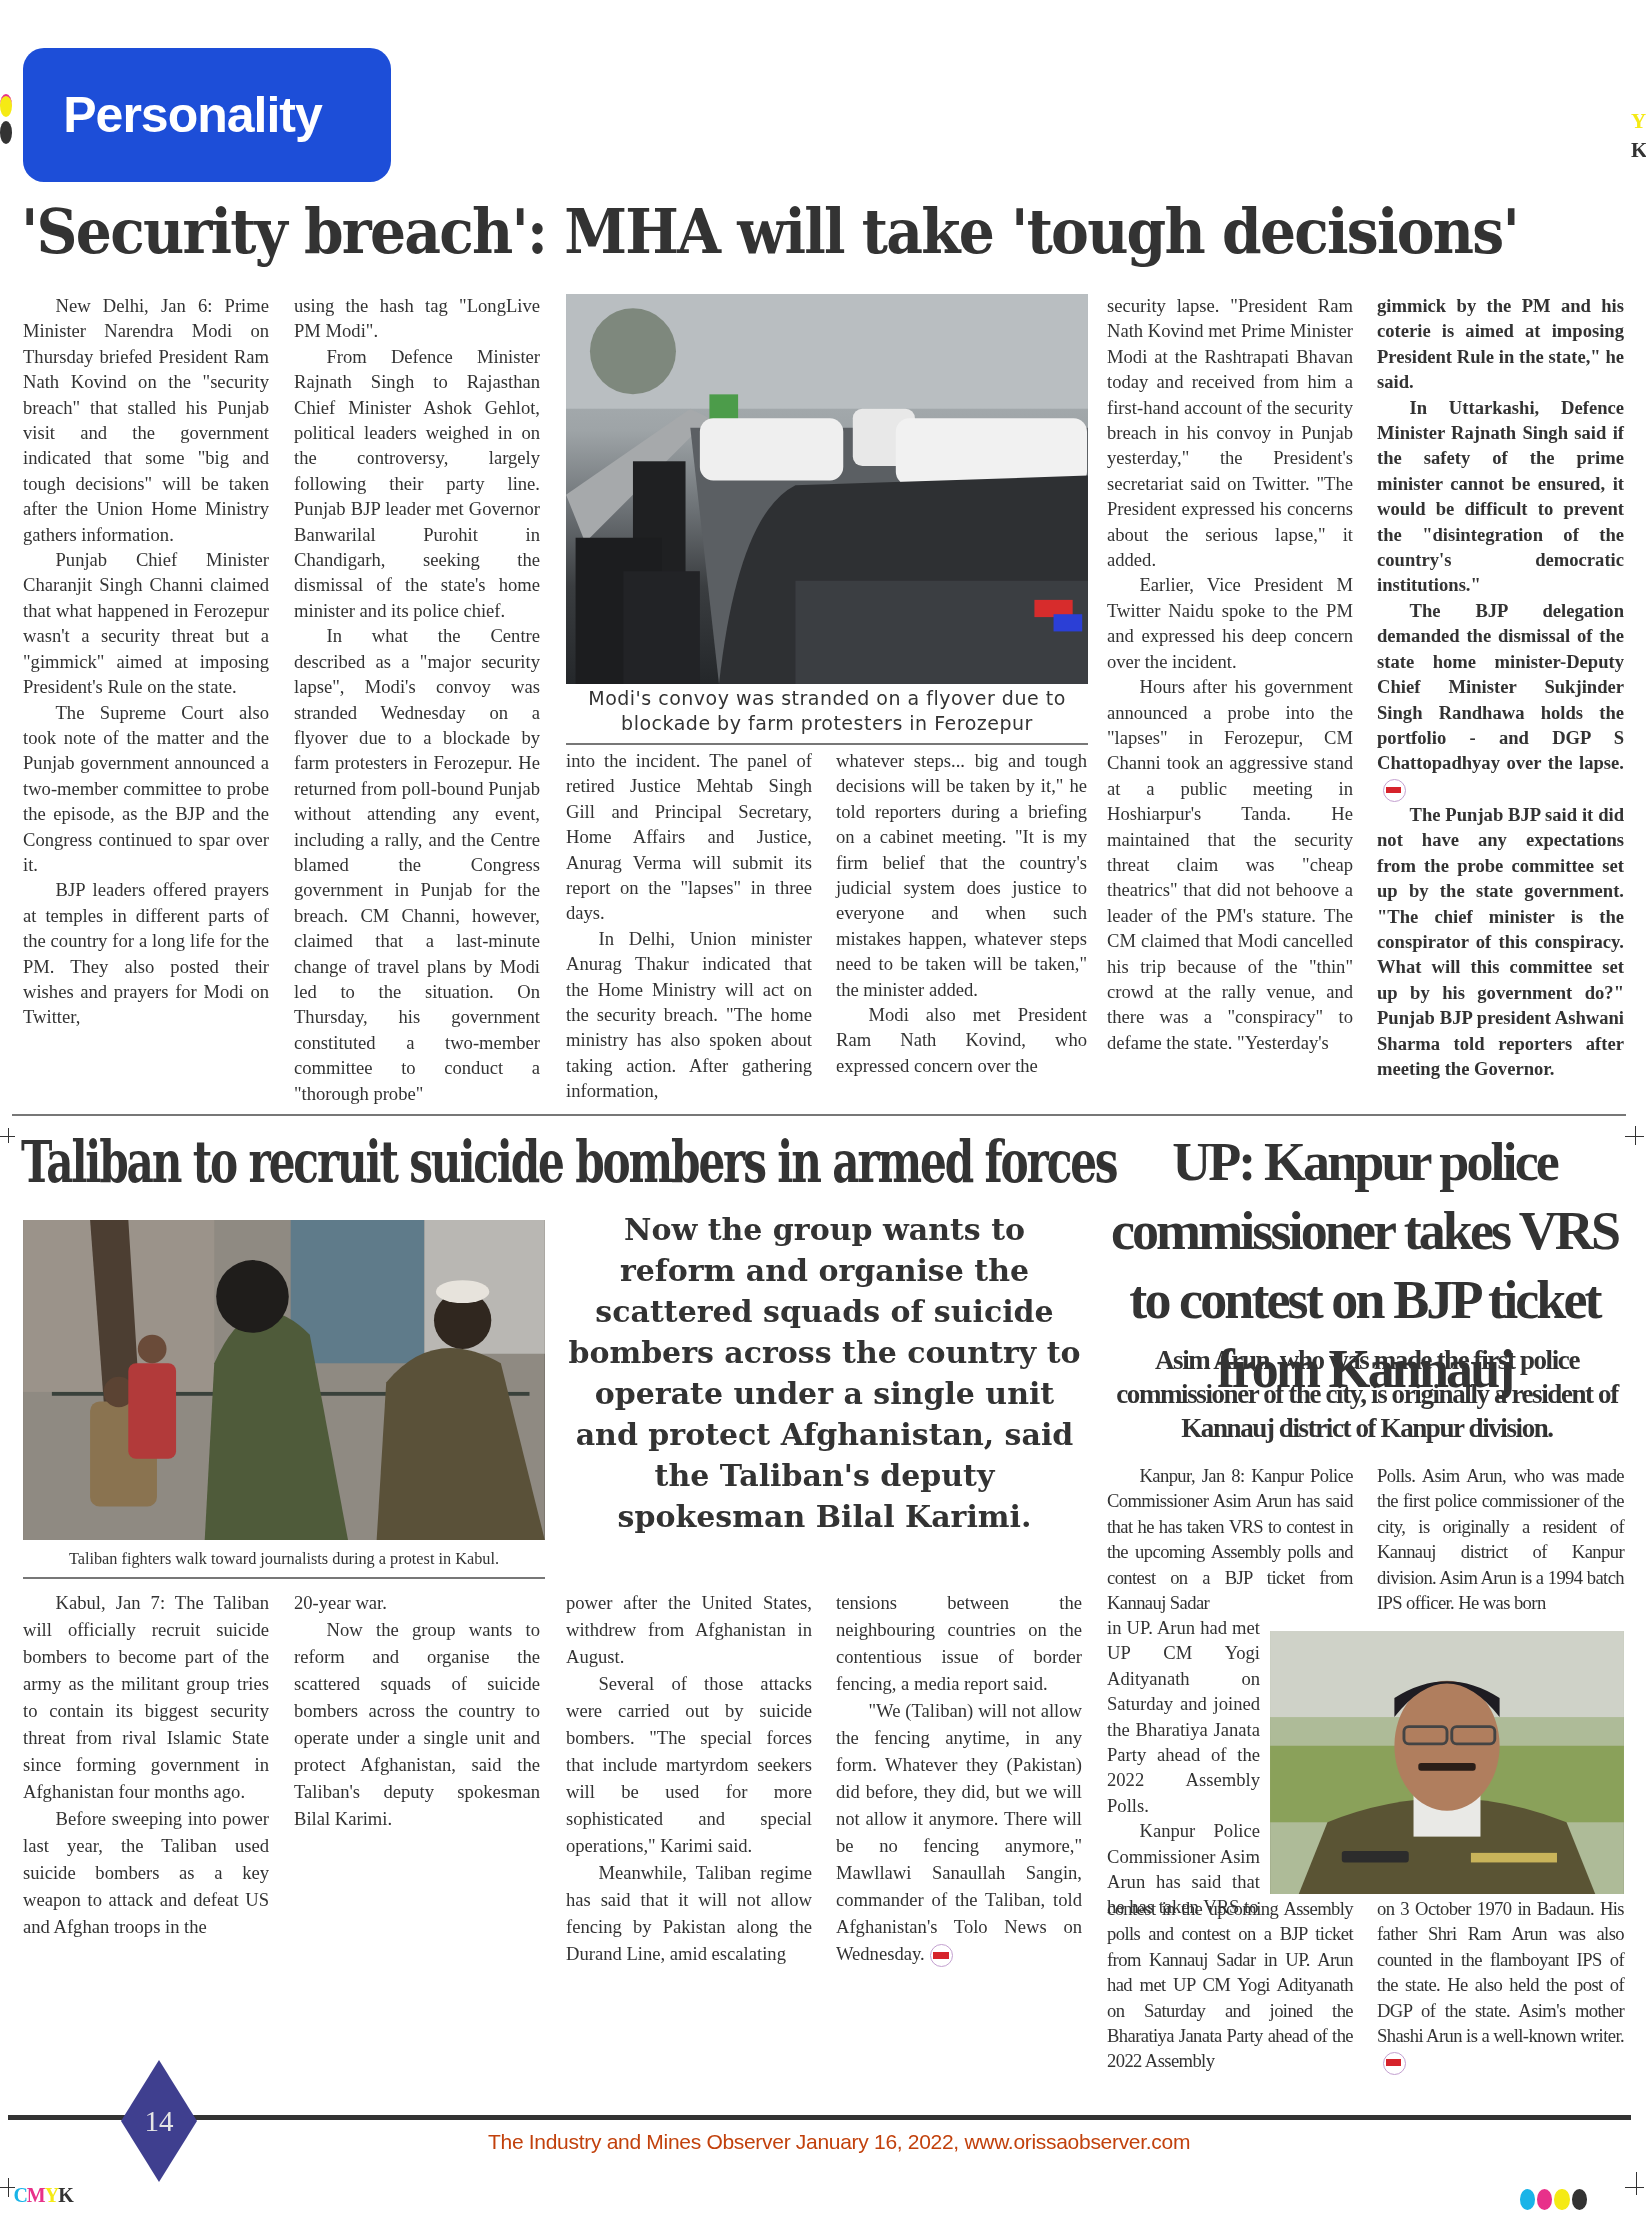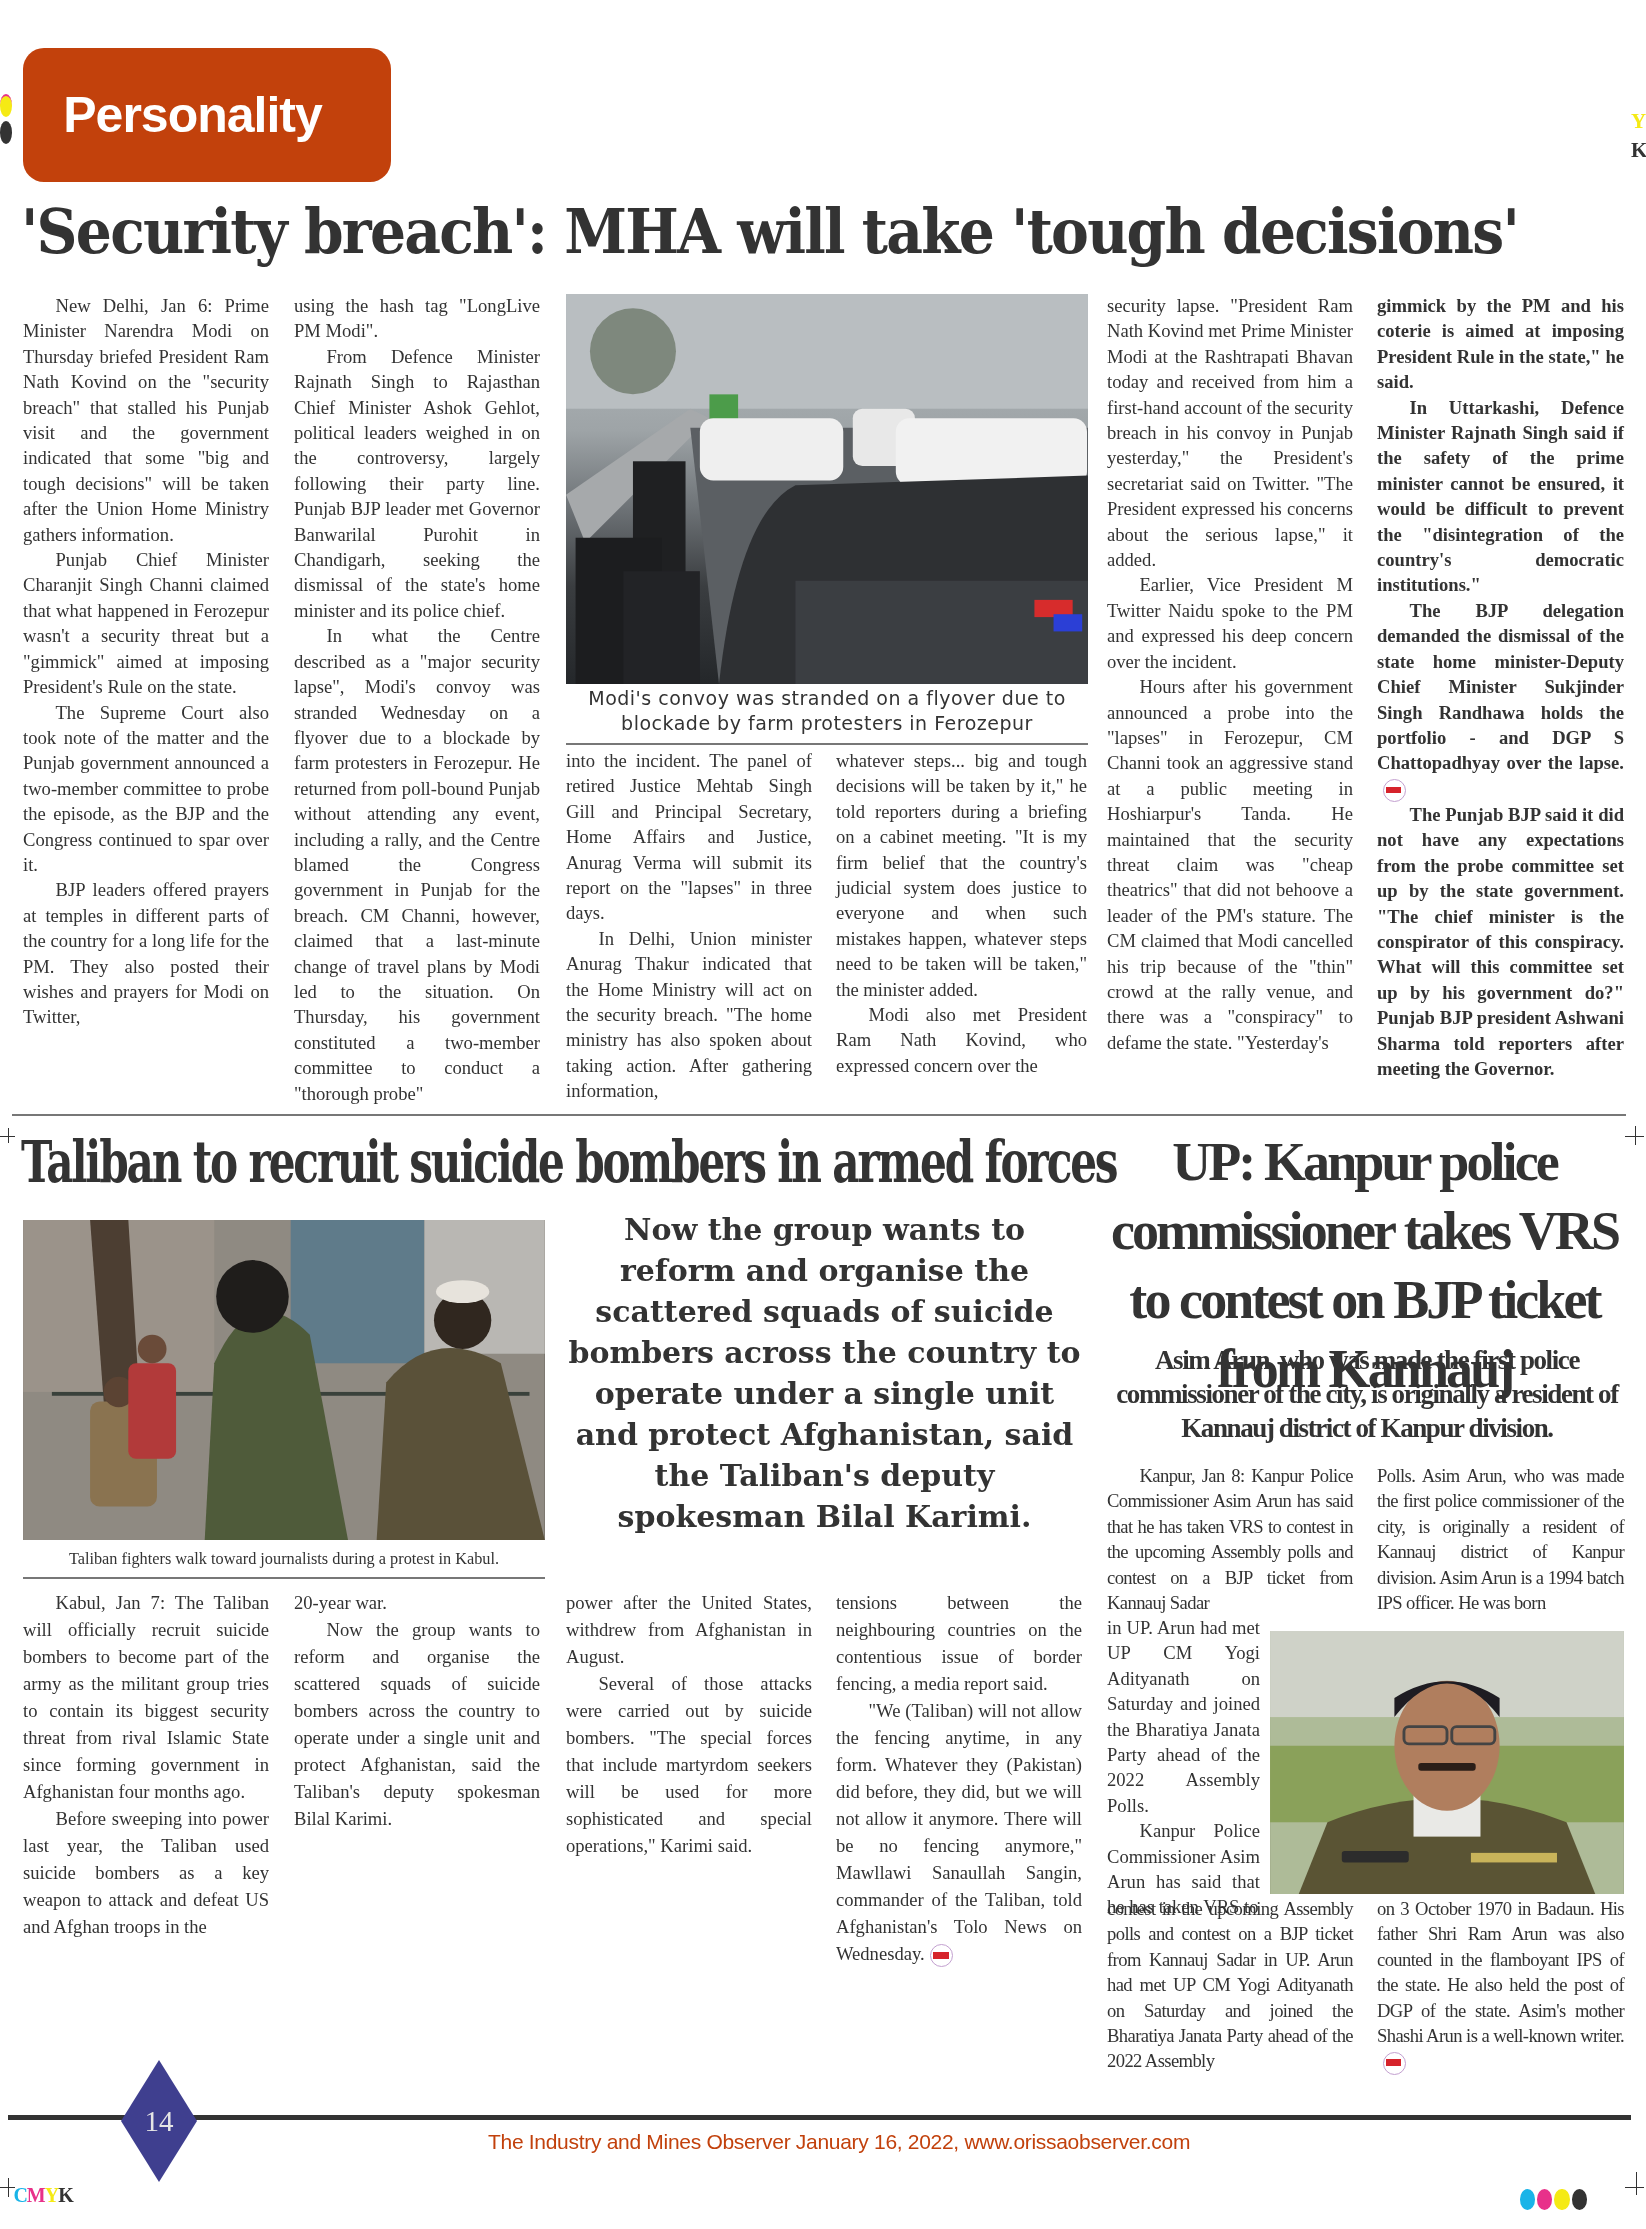--- a/index.html
+++ b/index.html
@@ -4,21 +4,21 @@
 <style>
   * { box-sizing: border-box; margin: 0; padding: 0; }
   html, body { width: 1647px; height: 2229px; background: #ffffff; overflow: hidden; }
   body { position: relative; font-family: "Liberation Serif", serif; color: #2b2b2b; }
 
   .abs { position: absolute; }
 
   
   .section-badge {
     left: 23px; top: 48px; width: 368px; height: 134px;
-    background: #c2410c; border-radius: 21px;
+    background: #1d4ed8; border-radius: 21px;
     display: flex; align-items: center; justify-content: center;
   }
   .section-badge span {
     font-family: "Liberation Sans", sans-serif; font-weight: bold;
     color: #ffffff; font-size: 50px; letter-spacing: -1px; margin-left: -29px;
   }
   .reg-dots-left { left: 0; top: 94px; width: 13.4px; }
   .reg-dots-left .dot { width: 12.4px; height: 23px; border-radius: 50%; margin-bottom: 3.8px; }
 
   .cmyk-top-right { left: 1631px; top: 107px; font-weight: bold; font-size: 21px; line-height: 29px; font-family: "Liberation Serif", serif; }
@@ -226,20 +226,21 @@
 </div>
 
 <div class="col" style="left:294px;top:1589px;width:246px;line-height:27px;">
   <p class="noindent">20-year war.</p>
   <p>Now the group wants to reform and organise the scattered squads of suicide bombers across the country to operate under a single unit and protect Afghanistan, said the Taliban's deputy spokesman Bilal Karimi.</p>
 </div>
 
 <div class="col" style="left:566px;top:1589px;width:246px;line-height:27px;">
   <p class="noindent">power after the United States, withdrew from Afghanistan in August.</p>
   <p>Several of those attacks were carried out by suicide bombers. "The special forces that include martyrdom seekers will be used for more sophisticated and special operations," Karimi said.</p>
+  <p>Meanwhile, Taliban regime has said that it will not allow fencing by Pakistan along the Durand Line, amid escalating</p>
 </div>
 
 <div class="col" style="left:836px;top:1589px;width:246px;line-height:27px;">
   <p class="noindent">tensions between the neighbouring countries on the contentious issue of border fencing, a media report said.</p>
   <p><span>"We (Taliban) will not allow the fencing anytime, in any form. Whatever they (Pakistan) did before, they did, but we will not allow it anymore. There will be no fencing anymore," Mawllawi Sanaullah Sangin, commander of the Taliban, told Afghanistan's Tolo News on Wednesday.</span><span class="end-mark"></span></p>
 </div>
 
 <h2 class="abs headline-3">UP: Kanpur police commissioner takes VRS to contest on BJP ticket from Kannauj</h2>
 <div class="abs subhead-3">Asim Arun, who was made the first police commissioner of the city, is originally a resident of Kannauj district of Kanpur division.</div>
 

